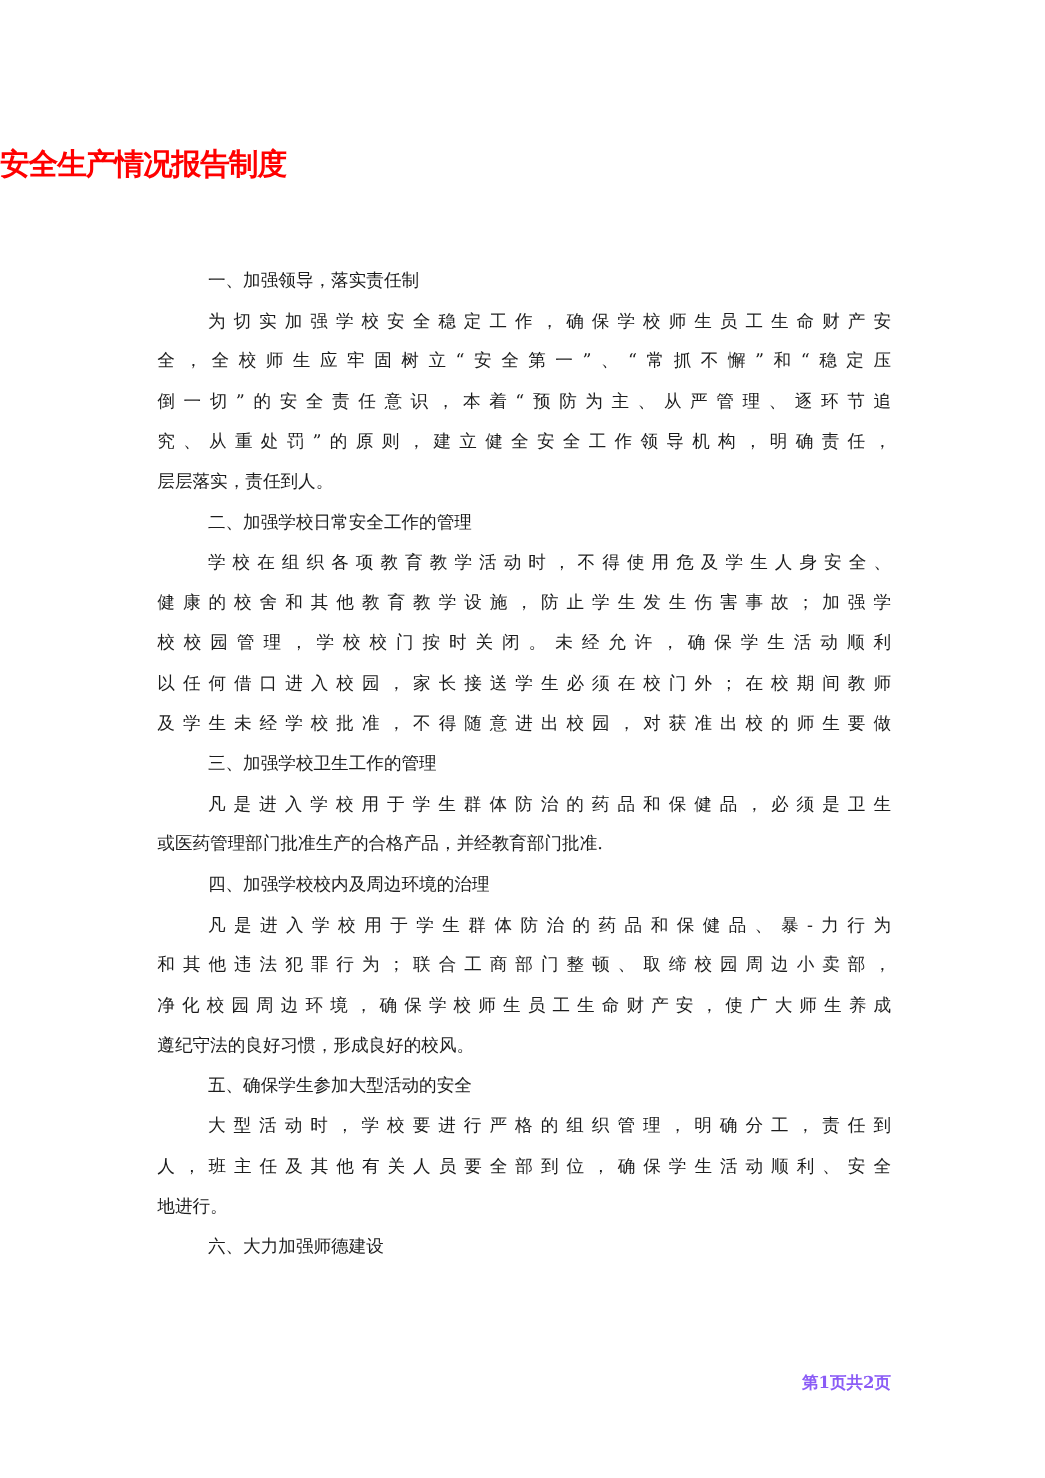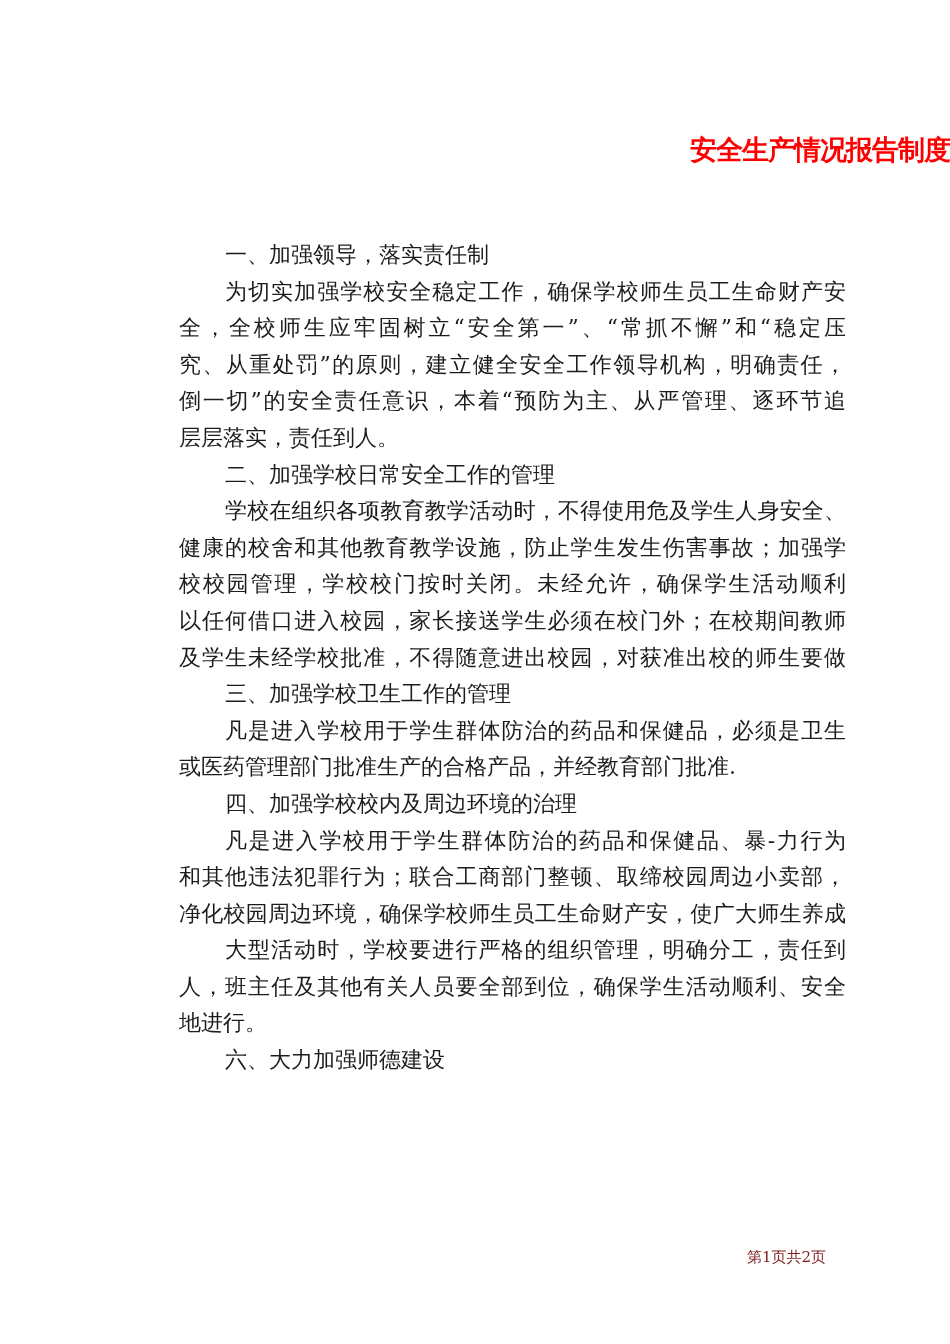--- a/index.html
+++ b/index.html
@@ -12,83 +12,85 @@
   }
   .page {
     position: absolute;
     left: 0; top: 0;
     width: 950px; height: 1344px;
     background: #ffffff;
   }
   .doc-title {
     position: absolute;
     top: 131px; left: 0; right: 0;
-    text-align: right;
+    text-align: left;
     font-family: "DejaVu Sans", "Liberation Sans", sans-serif;
     font-weight: bold;
     font-size: 27px;
     letter-spacing: -1px;
     line-height: 38px;
     color: #ff0000;
   }
   .doc-body {
     position: absolute;
     top: 237px; left: 143px;
     width: 667px;
-    font-size: 22px;
+    font-size: 16px;
     color: #1c1c1c;
-    margin-left: 36px;
   }
   .line {
     height: 36.6px;
     line-height: 36.6px;
     white-space: nowrap;
     overflow: hidden;
   }
   .line.indent { padding-left: 46px; }
   .line.just {
     white-space: normal;
     text-align: justify;
     text-align-last: justify;
   }
   .doc-footer {
     position: absolute;
     top: 1248px;
-    right: 124px;
+    right: 140px;
     font-size: 15px;
     line-height: 18px;
-    color: #7f1d1d;
+    color: #8b5cf6;
+    font-weight: bold;
   }
 </style>
 </head>
 <body>
 
 <div class="page">
   <h1 class="doc-title" style="color: rgb(255, 0, 0);">安全生产情况报告制度</h1>
 
   <div class="doc-body" style="color: rgb(28, 28, 28);">
       <div class="line indent">一、加强领导，落实责任制</div>
       <div class="line indent just">为切实加强学校安全稳定工作，确保学校师生员工生命财产安</div>
       <div class="line just">全，全校师生应牢固树立“安全第一”、“常抓不懈”和“稳定压</div>
+      <div class="line just">倒一切”的安全责任意识，本着“预防为主、从严管理、逐环节追</div>
       <div class="line just">究、从重处罚”的原则，建立健全安全工作领导机构，明确责任，</div>
-      <div class="line just">倒一切”的安全责任意识，本着“预防为主、从严管理、逐环节追</div>
       <div class="line">层层落实，责任到人。</div>
       <div class="line indent">二、加强学校日常安全工作的管理</div>
       <div class="line indent just">学校在组织各项教育教学活动时，不得使用危及学生人身安全、</div>
       <div class="line just">健康的校舍和其他教育教学设施，防止学生发生伤害事故；加强学</div>
       <div class="line just">校校园管理，学校校门按时关闭。未经允许，确保学生活动顺利</div>
       <div class="line just">以任何借口进入校园，家长接送学生必须在校门外；在校期间教师</div>
       <div class="line just">及学生未经学校批准，不得随意进出校园，对获准出校的师生要做</div>
       <div class="line indent">三、加强学校卫生工作的管理</div>
       <div class="line indent just">凡是进入学校用于学生群体防治的药品和保健品，必须是卫生</div>
       <div class="line">或医药管理部门批准生产的合格产品，并经教育部门批准.</div>
       <div class="line indent">四、加强学校校内及周边环境的治理</div>
       <div class="line indent just">凡是进入学校用于学生群体防治的药品和保健品、暴-力行为</div>
       <div class="line just">和其他违法犯罪行为；联合工商部门整顿、取缔校园周边小卖部，</div>
       <div class="line just">净化校园周边环境，确保学校师生员工生命财产安，使广大师生养成</div>
+      <div class="line">遵纪守法的良好习惯，形成良好的校风。</div>
+      <div class="line indent">五、确保学生参加大型活动的安全</div>
       <div class="line indent just">大型活动时，学校要进行严格的组织管理，明确分工，责任到</div>
       <div class="line just">人，班主任及其他有关人员要全部到位，确保学生活动顺利、安全</div>
       <div class="line">地进行。</div>
       <div class="line indent">六、大力加强师德建设</div>
     </div>
 
   <div class="doc-footer">第1页共2页</div>
 </div>
 
 </body></html>

